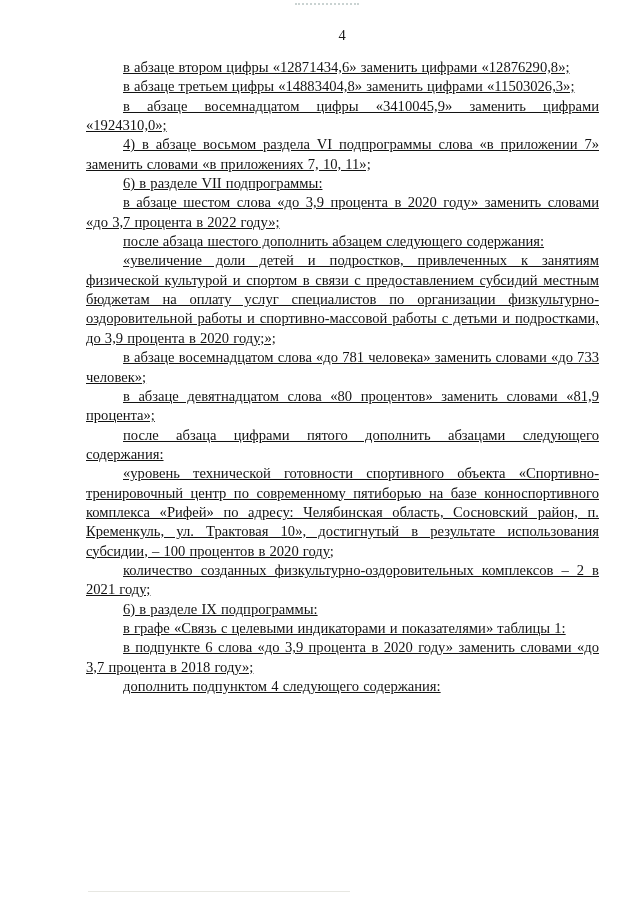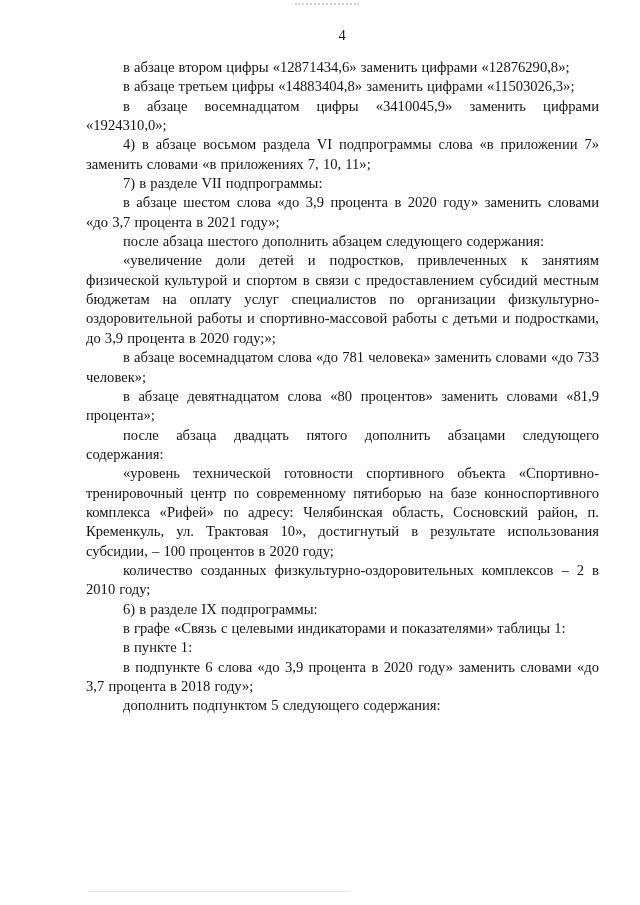--- a/index.html
+++ b/index.html
@@ -45,20 +45,21 @@
     text-align: center;
     font-size: 14.5px;
     line-height: 18px;
     color: #1a1a1a;
   }
   .body-text {
     position: absolute;
     top: 58px;
     left: 86px;
     width: 513px;
+    text-decoration: underline;
   }
   .body-text p {
     margin: 0;
     padding: 0;
     text-align: justify;
     text-indent: 37px;
     font-size: 14.6px;
     line-height: 19.35px;
     color: #131313;
     word-spacing: 0.5px;
@@ -68,29 +69,28 @@
 <body>
 
 <div class="page">
   <div class="scan-artifact-top"></div>
   <div class="page-number">4</div>
   <div class="body-text">
       <p>в абзаце втором цифры «12871434,6» заменить цифрами «12876290,8»;</p>
       <p>в абзаце третьем цифры «14883404,8» заменить цифрами «11503026,3»;</p>
       <p>в абзаце восемнадцатом цифры «3410045,9» заменить цифрами «1924310,0»;</p>
       <p>4) в абзаце восьмом раздела VI подпрограммы слова «в приложении 7» заменить словами «в приложениях 7, 10, 11»;</p>
-      <p>7) в разделе VII подпрограммы:</p>
-      <p>в абзаце шестом слова «до 3,9 процента в 2020 году» заменить словами «до 3,7 процента в 2021 году»;</p>
+      <p>6) в разделе VII подпрограммы:</p>
+      <p>в абзаце шестом слова «до 3,9 процента в 2020 году» заменить словами «до 3,7 процента в 2022 году»;</p>
       <p>после абзаца шестого дополнить абзацем следующего содержания:</p>
       <p>«увеличение доли детей и подростков, привлеченных к занятиям физической культурой и спортом в связи с предоставлением субсидий местным бюджетам на оплату услуг специалистов по организации физкультурно-оздоровительной работы и спортивно-массовой работы с детьми и подростками, до 3,9 процента в 2020 году;»;</p>
       <p>в абзаце восемнадцатом слова «до 781 человека» заменить словами «до 733 человек»;</p>
       <p>в абзаце девятнадцатом слова «80 процентов» заменить словами «81,9 процента»;</p>
-      <p>после абзаца двадцать пятого дополнить абзацами следующего содержания:</p>
+      <p>после абзаца цифрами пятого дополнить абзацами следующего содержания:</p>
       <p>«уровень технической готовности спортивного объекта «Спортивно-тренировочный центр по современному пятиборью на базе конноспортивного комплекса «Рифей» по адресу: Челябинская область, Сосновский район, п. Кременкуль, ул. Трактовая 10», достигнутый в результате использования субсидии, – 100 процентов в 2020 году;</p>
-      <p>количество созданных физкультурно-оздоровительных комплексов – 2 в 2010 году;</p>
+      <p>количество созданных физкультурно-оздоровительных комплексов – 2 в 2021 году;</p>
       <p>6) в разделе IX подпрограммы:</p>
       <p>в графе «Связь с целевыми индикаторами и показателями» таблицы 1:</p>
-      <p>в пункте 1:</p>
       <p>в подпункте 6 слова «до 3,9 процента в 2020 году» заменить словами «до 3,7 процента в 2018 году»;</p>
-      <p>дополнить подпунктом 5 следующего содержания:</p>
+      <p>дополнить подпунктом 4 следующего содержания:</p>
     </div>
   <div class="scan-artifact-bottom"></div>
 </div>
 
 </body></html>

